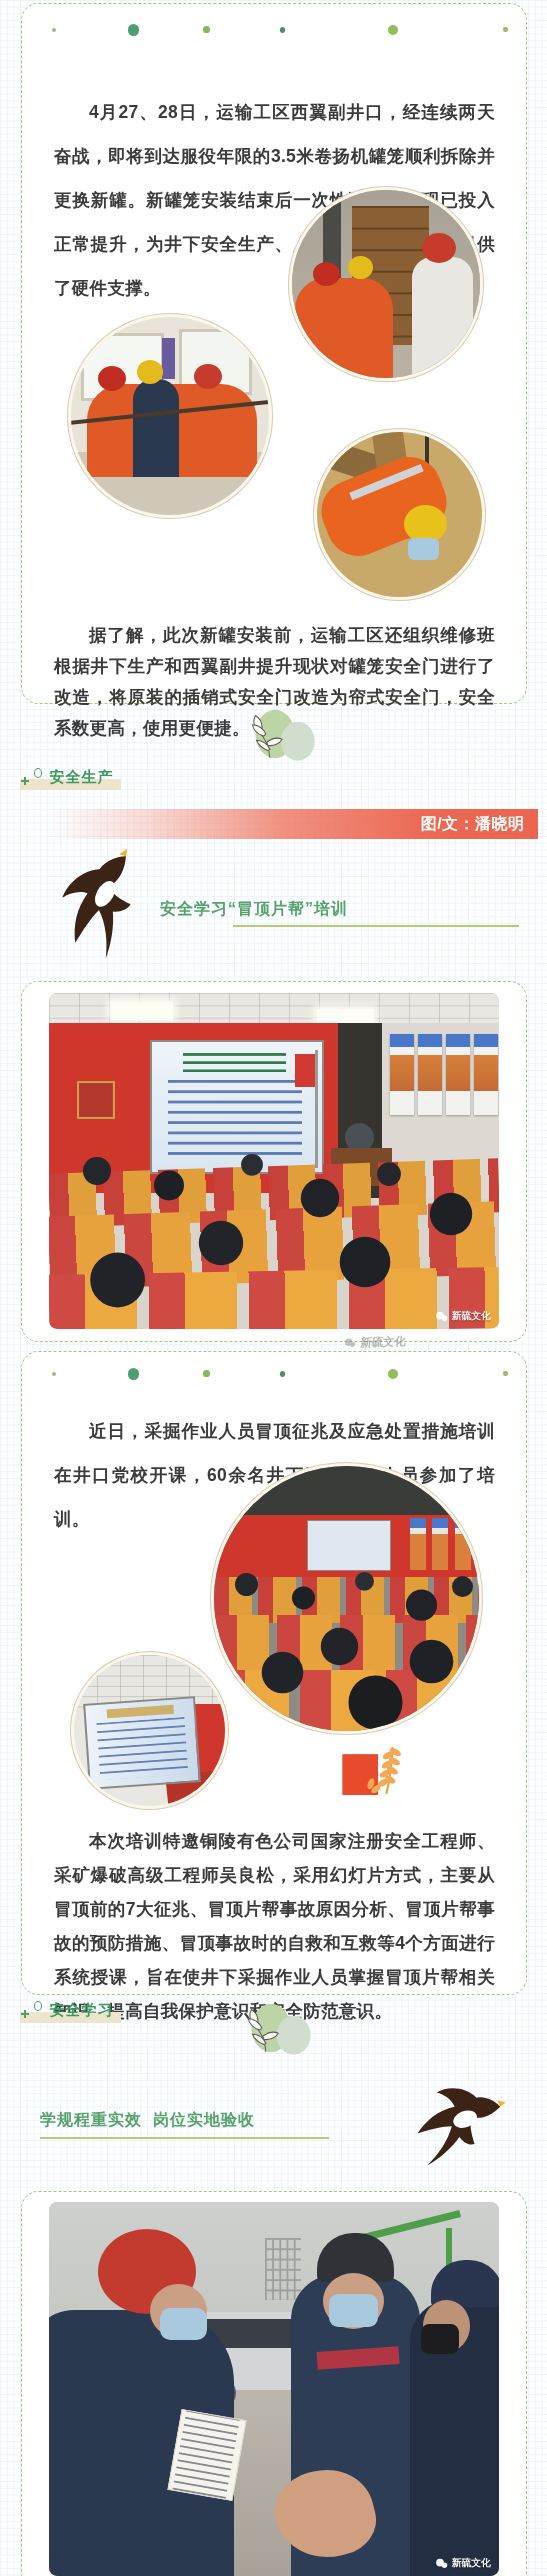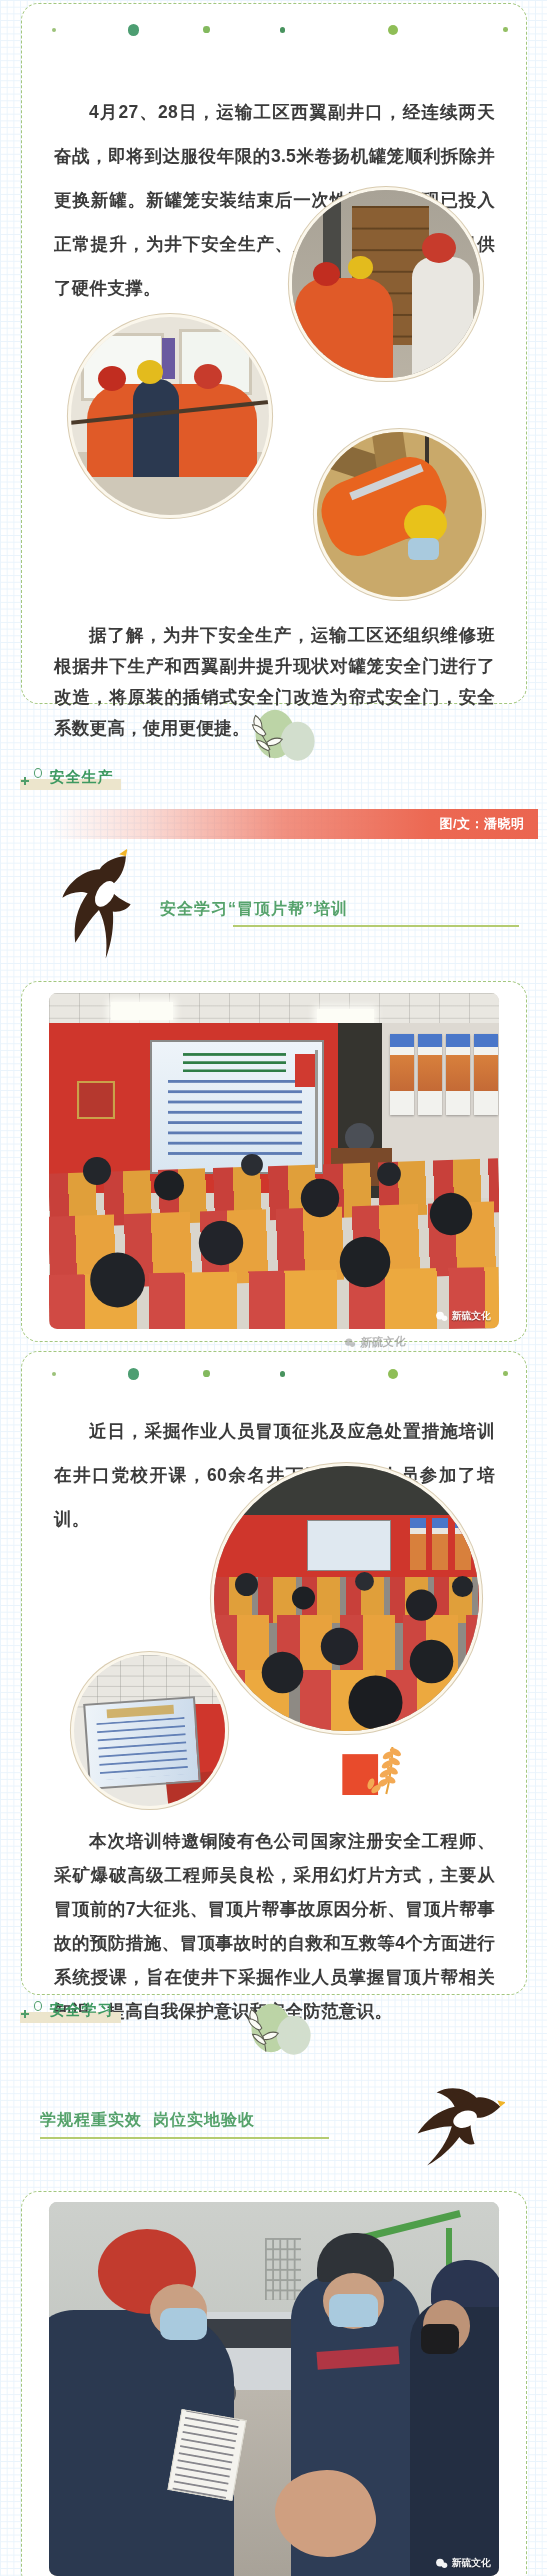--- a/index.html
+++ b/index.html
@@ -50,21 +50,21 @@
   .sec-header .plus{position:absolute;left:5.2px;top:11.3px;width:8.2px;height:8.2px;}
   .sec-header .plus:before,.sec-header .plus:after{content:"";position:absolute;background:#4f9e6a;}
   .sec-header .plus:before{left:3.1px;top:0;width:2.1px;height:8.2px;}
   .sec-header .plus:after{left:0;top:3.1px;width:8.2px;height:2.1px;}
   .sec-header .ring{position:absolute;left:18.5px;top:2.1px;width:6.2px;height:7.7px;border:1.5px solid #4f9e6a;border-radius:50%;}
   .hdr1{top:766px;} .hdr2{top:1999px;}
 
   
   .credit-banner{position:absolute;left:49px;top:809px;width:489px;height:30px;z-index:2;
     background:linear-gradient(90deg,rgba(242,150,133,0) 0%,rgba(242,150,133,.35) 20%,rgba(238,117,97,.8) 48%,#ec6852 78%,#eb6550 100%);}
-  .credit-banner .ctxt{position:absolute;right:13.4px;top:0;line-height:30px;color:#ffffff;font-size:13px;font-weight:bold;letter-spacing:0.5px;}
+  .credit-banner .ctxt{position:absolute;right:13.4px;top:0;line-height:30px;color:#ffffff;font-size:16px;font-weight:bold;letter-spacing:0.5px;}
 
   
   .art-title{position:absolute;z-index:2;font-size:16px;font-weight:bold;color:#55a26b;letter-spacing:1px;white-space:pre;}
   .t1{left:160px;top:899px;}
   .t2{left:40px;top:2110px;}
   .t-underline{position:absolute;height:1.5px;background:#b5cc71;z-index:2;}
   .u1{left:233px;top:925px;width:286px;}
   .u2{left:40px;top:2137px;width:289px;}
 
   
@@ -240,21 +240,21 @@
       <div class="dot dt3"></div>
       <div class="dot dt4"></div>
       <div class="dot dt5"></div>
       <div class="dot dt6"></div>
   </div>
   <div class="dotrow row-c">
     
   </div>
 
   <p class="para p-intro1">4月27、28日，运输工区西翼副井口，经连续两天奋战，即将到达服役年限的3.5米卷扬机罐笼顺利拆除并更换新罐。新罐笼安装结束后一次性试车成功现已投入正常提升，为井下安全生产、人员及材料稳定提升提供了硬件支撑。</p>
-  <p class="para p-intro2">据了解，为井下安全生产，运输工区还组织维修班根据井下生产和西翼副井提升现状对罐笼安全门进行了改造，将原装的插销式安全门改造为帘式安全门，安全系数更高，使用更便捷。</p>
+  <p class="para p-intro2">据了解，此次新罐安装前，运输工区还组织维修班根据井下生产和西翼副井提升现状对罐笼安全门进行了改造，将原装的插销式安全门改造为帘式安全门，安全系数更高，使用更便捷。</p>
 
   <div class="circle c-cage">
     <div class="abs cg-wall"></div>
     <div class="abs cg-frame"></div>
     <div class="abs cg-cage"></div>
     <div class="abs cg-workers"></div>
     <div class="abs cg-h1"></div>
     <div class="abs cg-h2"></div>
     <div class="abs cg-white"></div>
     <div class="abs cg-h3"></div>

